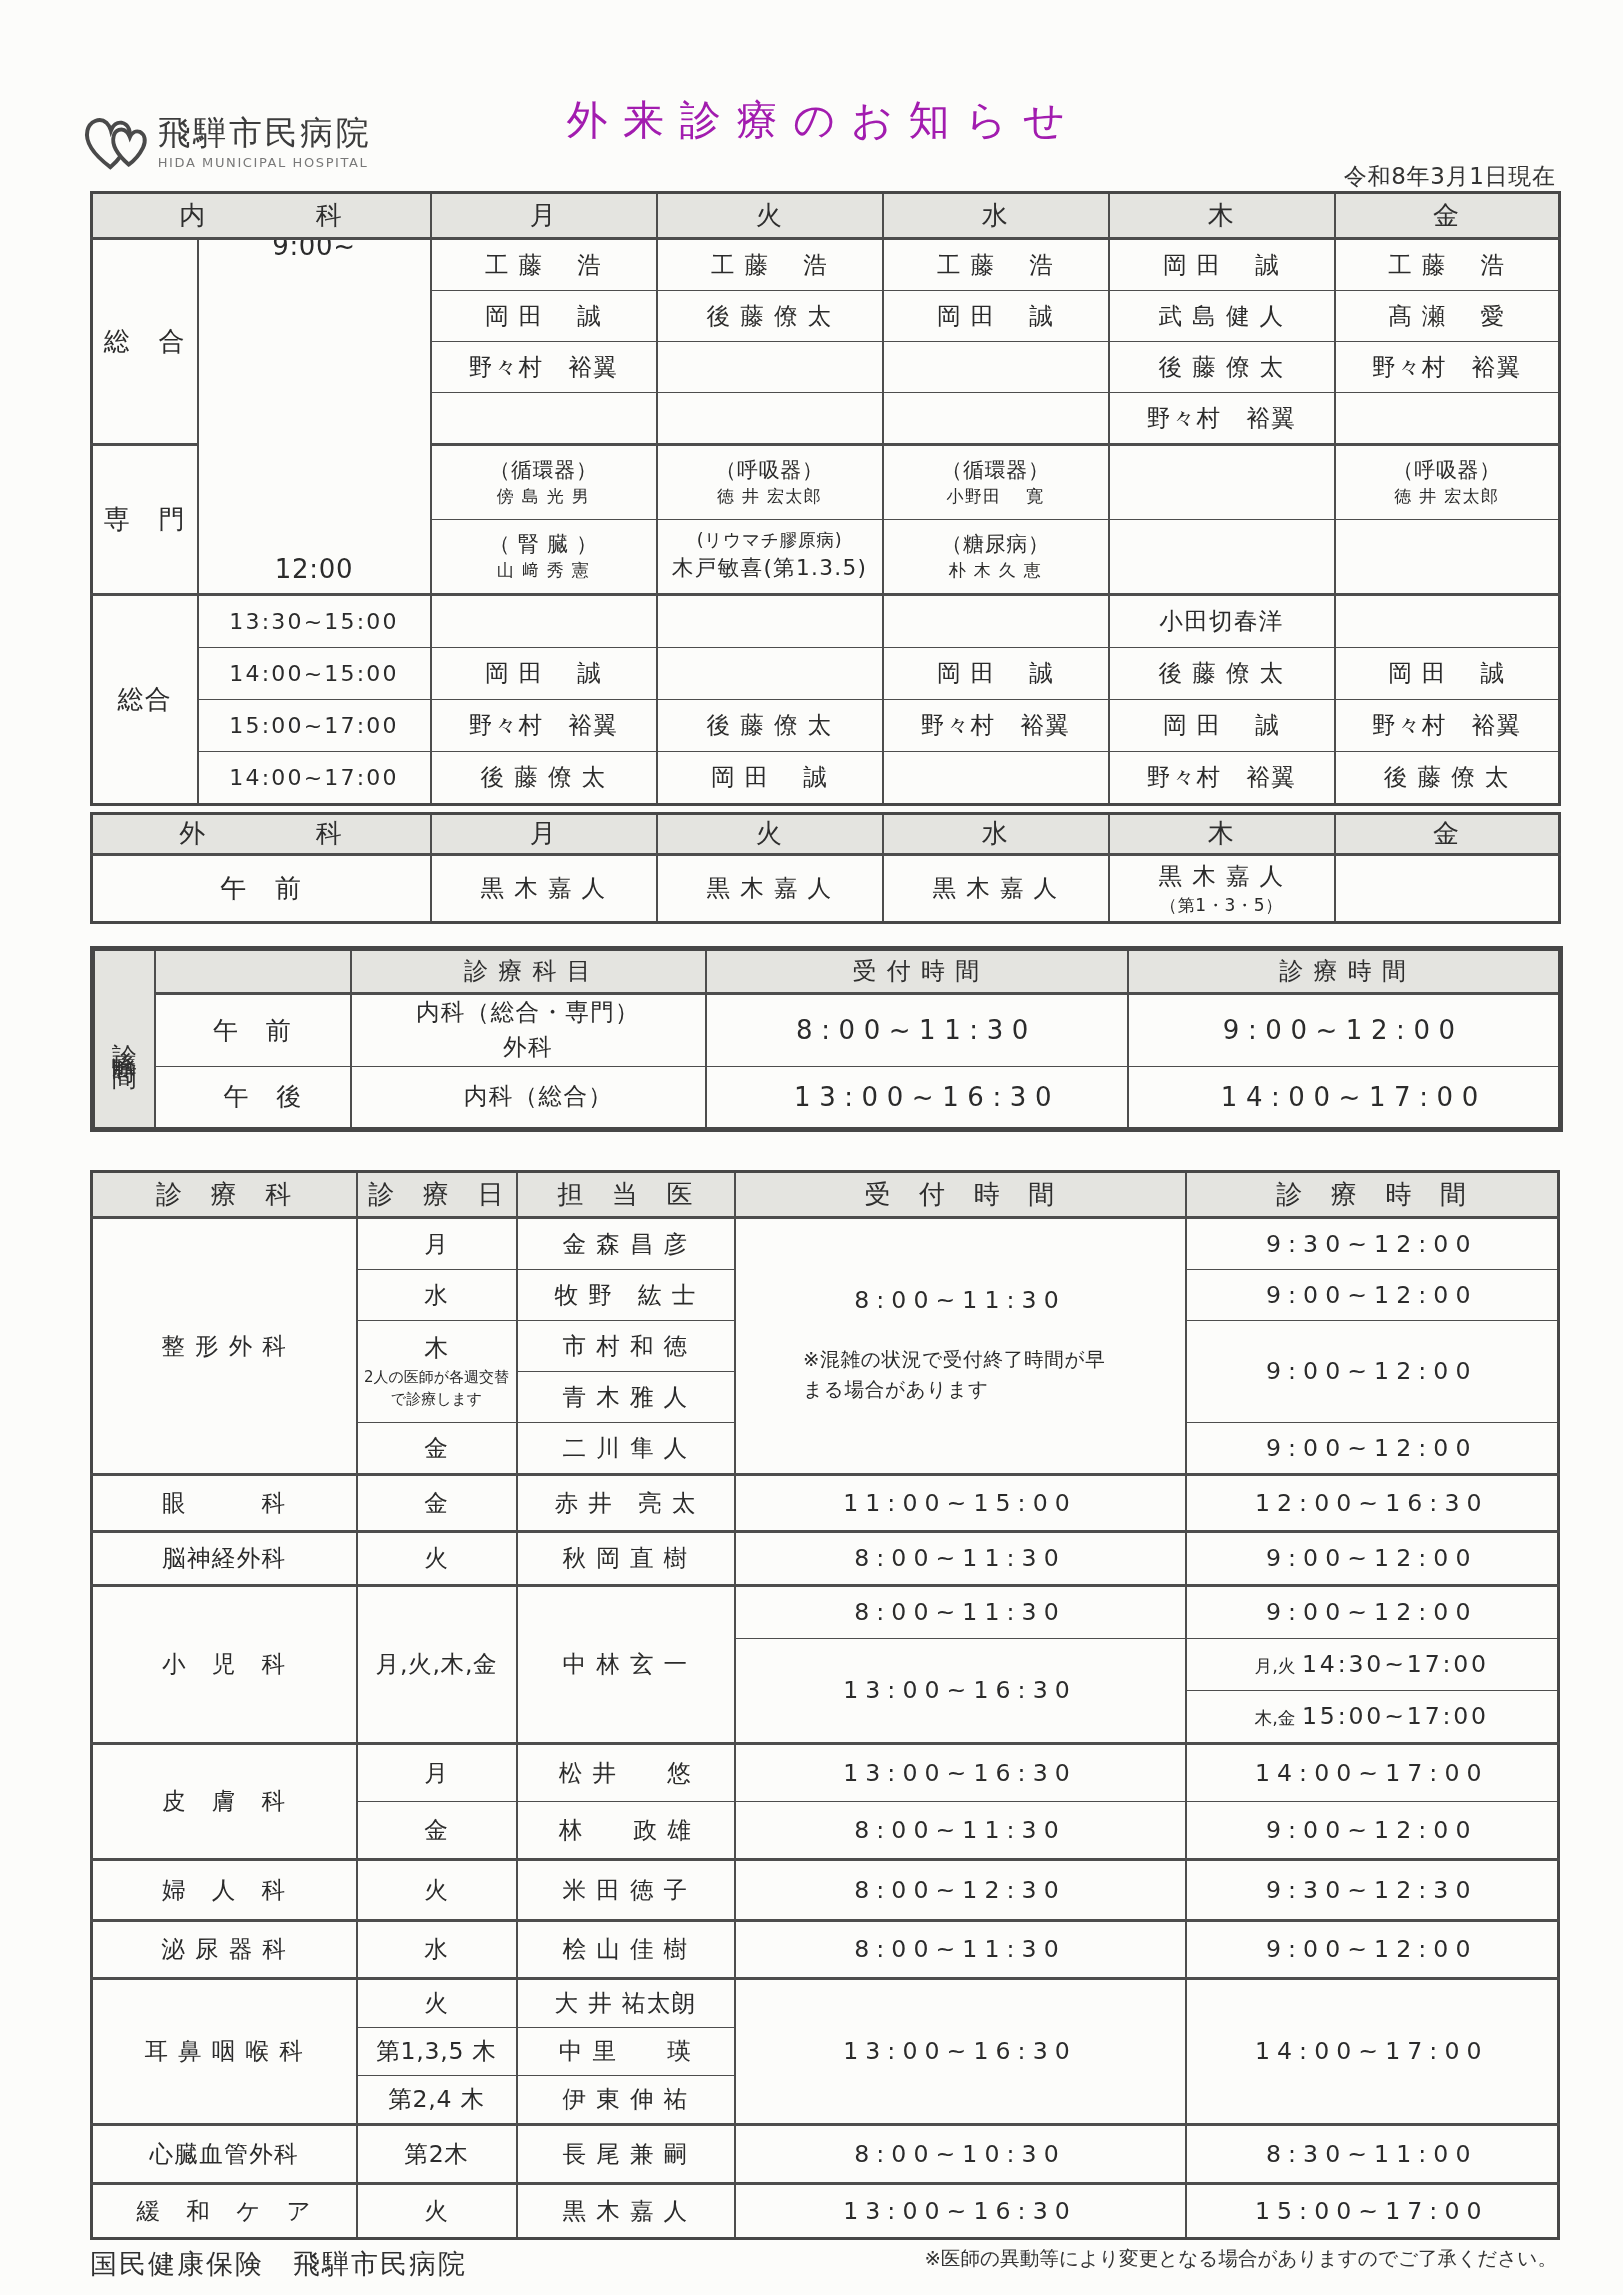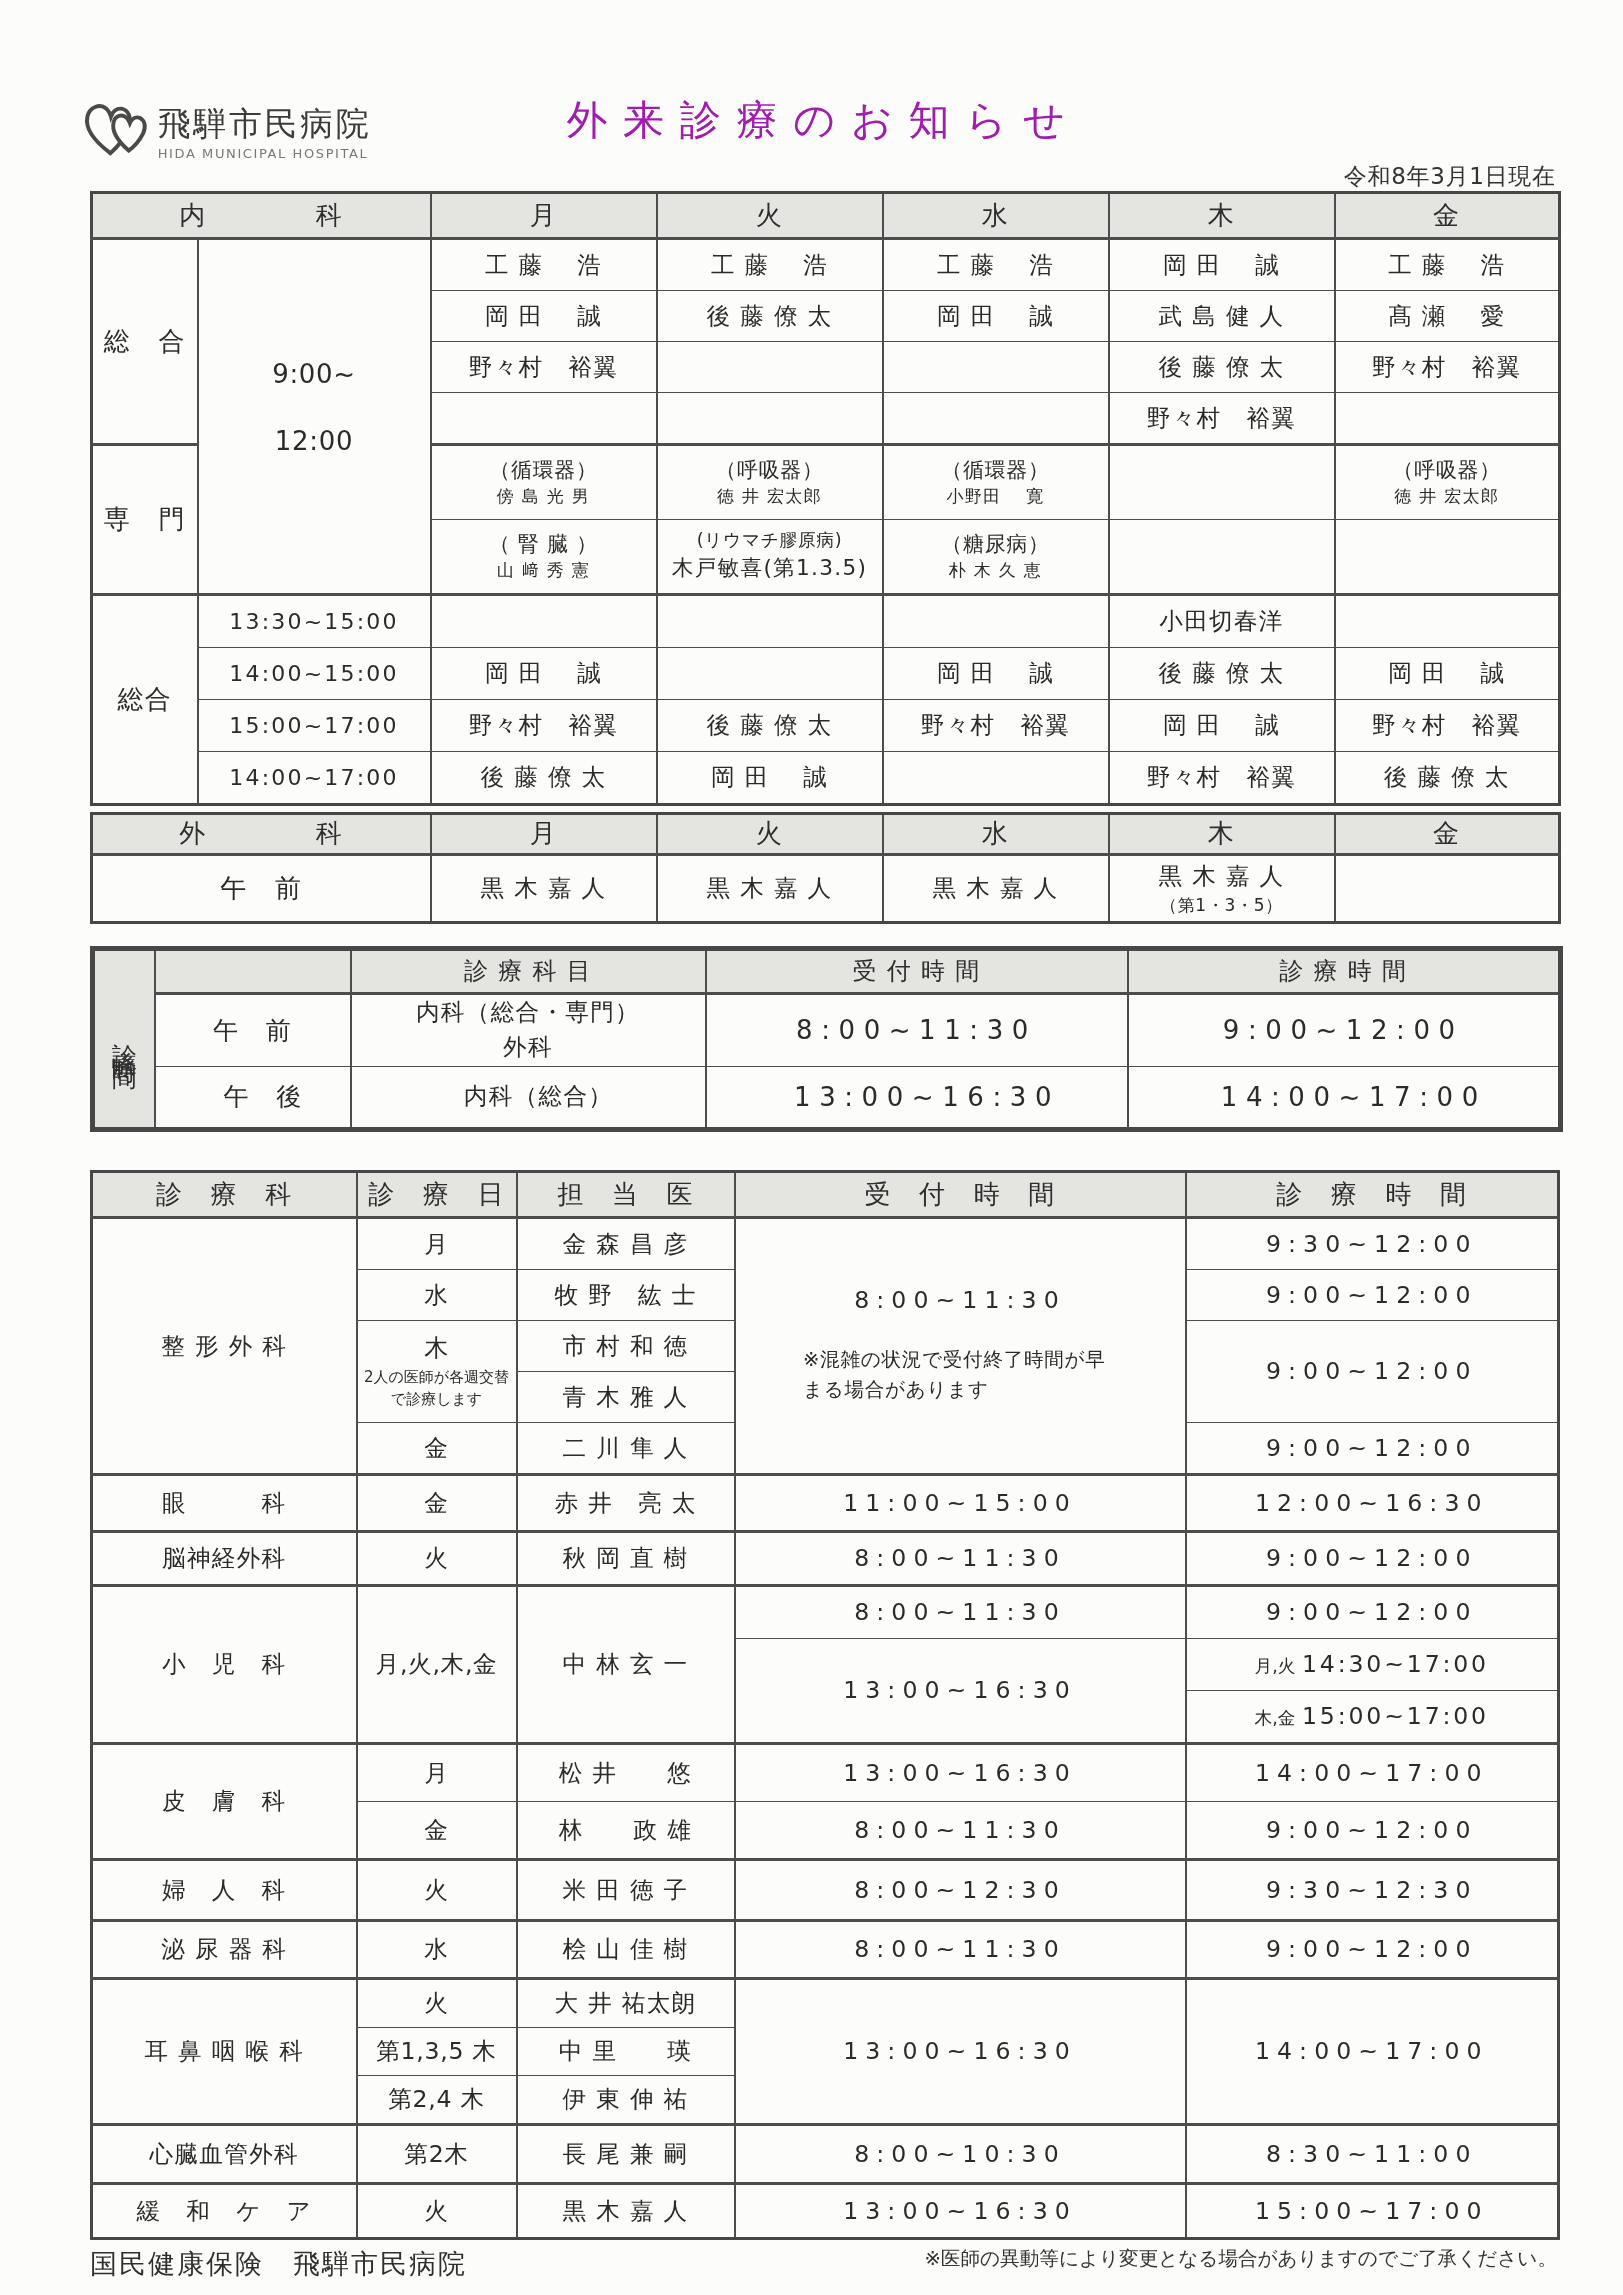--- a/index.html
+++ b/index.html
@@ -2,21 +2,21 @@
 <html style="font-size:10.5px"><head>
 <meta charset="utf-8">
 <style>
   html,body{margin:0;padding:0;background:#e9e9e7;}
   .page{position:relative;width:1623px;height:2295px;background:#fcfcfa;color:#2b2b2b;
         font-family:"DejaVu Sans",sans-serif;overflow:hidden;}
   .content{position:absolute;left:90px;top:77px;width:1467px;}
 
   
   .doc-header{position:relative;height:110px;}
-  .logo{position:absolute;left:-9.2px;top:16px;display:flex;align-items:flex-end;}
+  .logo{position:absolute;left:-9.2px;top:30px;display:flex;align-items:center;}
   .logo-hearts{width:73px;height:68px;flex:0 0 auto;}
   .logo-txt{margin-left:3.9px;}
   .logo-jp{font-size:33px;letter-spacing:2.6px;color:#3c3c3c;font-weight:500;line-height:1.25;}
   .logo-en{font-size:13px;letter-spacing:1.6px;color:#787878;margin-top:1.3px;}
   .doc-title{text-align:center;padding-top:15.7px;font-size:41px;letter-spacing:15.7px;color:#a21caf;}
   .doc-date{position:absolute;right:1.3px;bottom:-5.2px;font-size:23px;letter-spacing:0.7px;color:#333;}
 
   
   table.tbl{border-collapse:collapse;table-layout:fixed;width:1467px;border:3.9px solid #474747;}
   table.tbl td,table.tbl th{border-style:solid;border-color:#4d4d4d;border-width:1.3px 2px;
@@ -27,21 +27,21 @@
   .name{font-size:23.6px;letter-spacing:1.3px;white-space:nowrap;}
   .grp-lbl{font-size:26px;letter-spacing:1.3px;}
   .wtime{font-size:23.6px;letter-spacing:0.3em;white-space:nowrap;}
 
   
   .naika{margin-top:3.9px;}
   .naika .hrow>th{height:43px;margin-top:9px;}
   .naika tr.rm>td{height:50px;}
   .naika tr.rs>td{height:73px;}
   .naika tr.ra>td{height:51px;}
-  .tspan{display:flex;flex-direction:column;align-items:center;justify-content:center;
+  .tspan{display:flex;flex-direction:column;align-items:center;justify-content:space-between;
          row-gap:37px;height:100%;transform:translateY(-9.2px);}
   .tspan span{font-size:26px;letter-spacing:0.7px;}
   .spec{font-size:21px;letter-spacing:0.7px;line-height:1.35;white-space:nowrap;}
   .sname{font-size:17px;letter-spacing:1.3px;line-height:1.4;white-space:nowrap;}
   .spec-sm{font-size:17.7px;}
   .atime{font-size:22px;letter-spacing:0.1em;white-space:nowrap;}
 
   
   .geka{margin-top:6px;}
   .geka .hrow>th{height:38px;}

